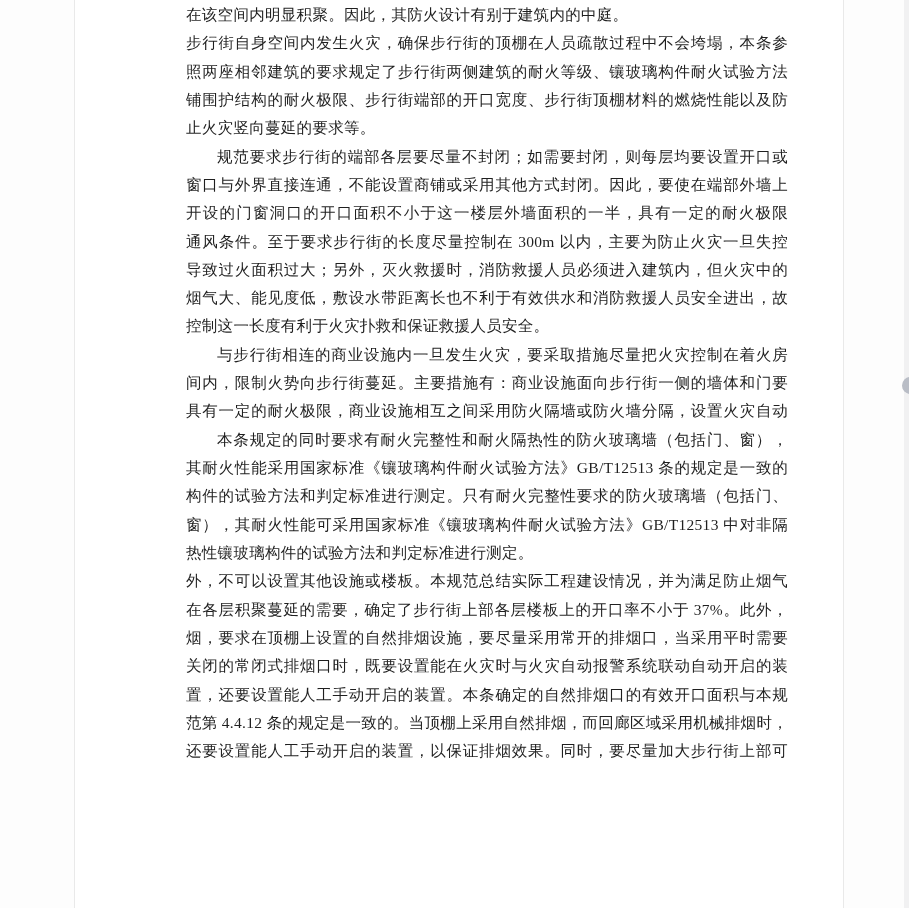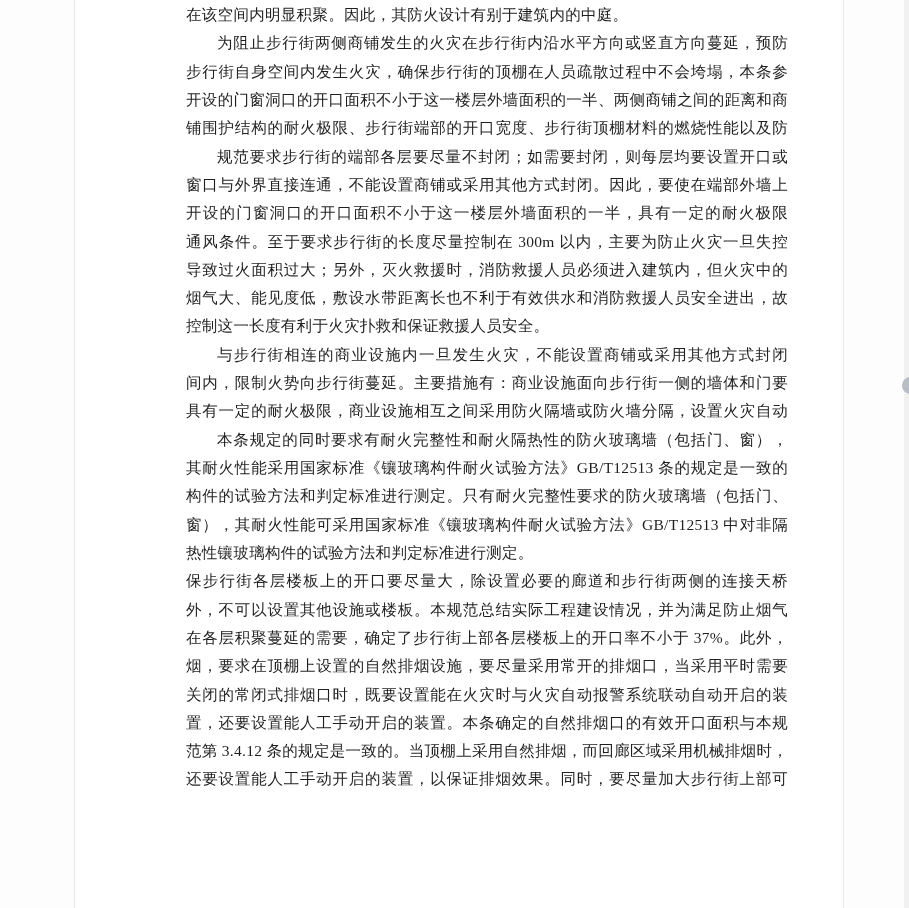--- a/index.html
+++ b/index.html
@@ -73,46 +73,45 @@
   }
 </style>
 </head>
 <body>
 
 <div class="viewport">
 
   <div class="document-page">
     <div class="text-lines">
         <div class="line para-end">在该空间内明显积聚。因此，其防火设计有别于建筑内的中庭。</div>
-        <div class="line indent">为阻止步行街两侧商铺发生的火灾在步行街内沿水平方向或竖直方向蔓延，预防</div>
         <div class="line">步行街自身空间内发生火灾，确保步行街的顶棚在人员疏散过程中不会垮塌，本条参</div>
-        <div class="line">开设的门窗洞口的开口面积不小于这一楼层外墙面积的一半、两侧商铺之间的距离和商</div>
+        <div class="line">照两座相邻建筑的要求规定了步行街两侧建筑的耐火等级、镶玻璃构件耐火试验方法</div>
         <div class="line">铺围护结构的耐火极限、步行街端部的开口宽度、步行街顶棚材料的燃烧性能以及防</div>
+        <div class="line para-end">止火灾竖向蔓延的要求等。</div>
         <div class="line indent">规范要求步行街的端部各层要尽量不封闭；如需要封闭，则每层均要设置开口或</div>
         <div class="line">窗口与外界直接连通，不能设置商铺或采用其他方式封闭。因此，要使在端部外墙上</div>
         <div class="line">开设的门窗洞口的开口面积不小于这一楼层外墙面积的一半，具有一定的耐火极限</div>
         <div class="line">通风条件。至于要求步行街的长度尽量控制在 300m 以内，主要为防止火灾一旦失控</div>
         <div class="line">导致过火面积过大；另外，灭火救援时，消防救援人员必须进入建筑内，但火灾中的</div>
         <div class="line">烟气大、能见度低，敷设水带距离长也不利于有效供水和消防救援人员安全进出，故</div>
         <div class="line para-end">控制这一长度有利于火灾扑救和保证救援人员安全。</div>
-        <div class="line indent">与步行街相连的商业设施内一旦发生火灾，不能设置商铺或采用其他方式封闭</div>
+        <div class="line indent">与步行街相连的商业设施内一旦发生火灾，要采取措施尽量把火灾控制在着火房</div>
         <div class="line">间内，限制火势向步行街蔓延。主要措施有：商业设施面向步行街一侧的墙体和门要</div>
         <div class="line">具有一定的耐火极限，商业设施相互之间采用防火隔墙或防火墙分隔，设置火灾自动</div>
         <div class="line indent">本条规定的同时要求有耐火完整性和耐火隔热性的防火玻璃墙（包括门、窗），</div>
         <div class="line">其耐火性能采用国家标准《镶玻璃构件耐火试验方法》GB/T12513 条的规定是一致的</div>
         <div class="line">构件的试验方法和判定标准进行测定。只有耐火完整性要求的防火玻璃墙（包括门、</div>
         <div class="line">窗），其耐火性能可采用国家标准《镶玻璃构件耐火试验方法》GB/T12513 中对非隔</div>
         <div class="line para-end">热性镶玻璃构件的试验方法和判定标准进行测定。</div>
-        <div class="line">保步行街各层楼板上的开口要尽量大，除设置必要的廊道和步行街两侧的连接天桥</div>
         <div class="line">外，不可以设置其他设施或楼板。本规范总结实际工程建设情况，并为满足防止烟气</div>
         <div class="line">在各层积聚蔓延的需要，确定了步行街上部各层楼板上的开口率不小于 37%。此外，</div>
         <div class="line">烟，要求在顶棚上设置的自然排烟设施，要尽量采用常开的排烟口，当采用平时需要</div>
         <div class="line">关闭的常闭式排烟口时，既要设置能在火灾时与火灾自动报警系统联动自动开启的装</div>
         <div class="line">置，还要设置能人工手动开启的装置。本条确定的自然排烟口的有效开口面积与本规</div>
-        <div class="line">范第 3.4.12 条的规定是一致的。当顶棚上采用自然排烟，而回廊区域采用机械排烟时，</div>
+        <div class="line">范第 4.4.12 条的规定是一致的。当顶棚上采用自然排烟，而回廊区域采用机械排烟时，</div>
         <div class="line">还要设置能人工手动开启的装置，以保证排烟效果。同时，要尽量加大步行街上部可</div>
       </div>
   </div>
 
   <div class="scrollbar-track">
     <div class="scrollbar-thumb" style="top: 377px;"></div>
   </div>
 
 </div>
 

